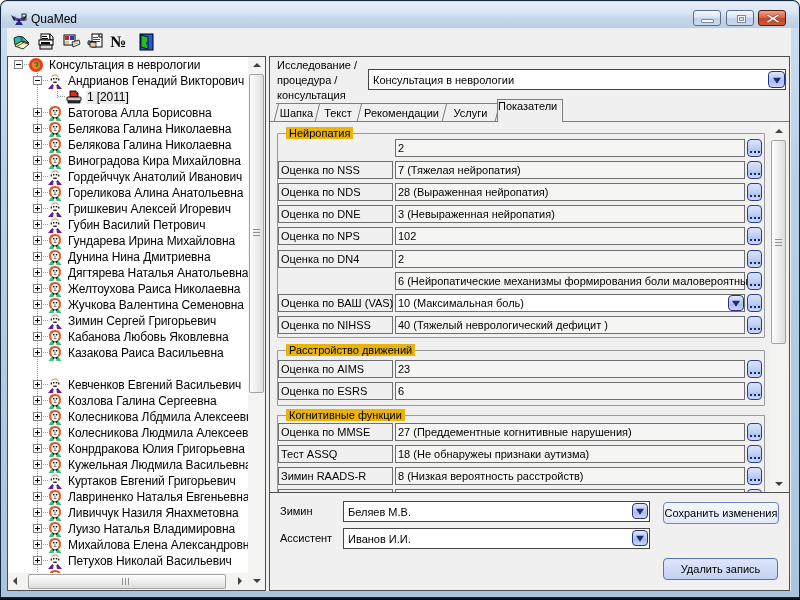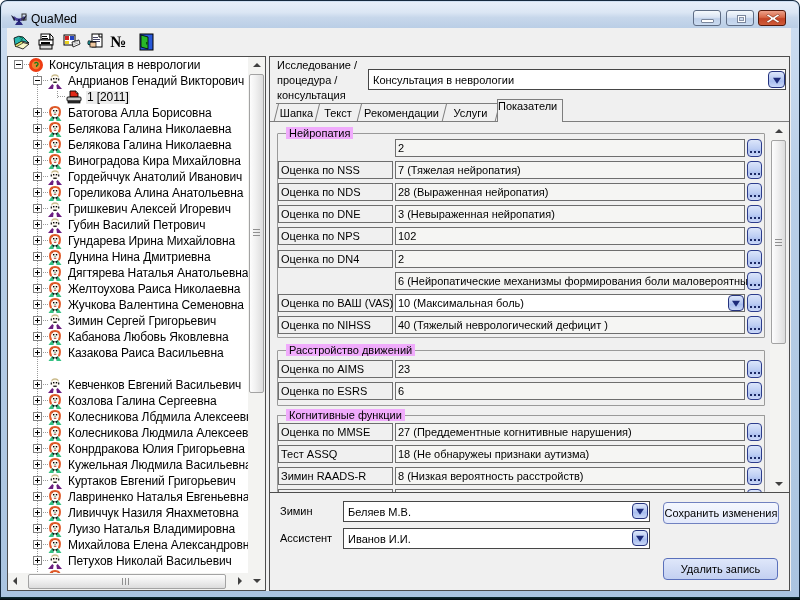--- a/index.html
+++ b/index.html
@@ -52,21 +52,21 @@
 
 .tab { position:absolute; top:103px; height:19px; background:#f0f0f0; border-top:1px solid #7d7d7d; font-size:11px; }
 .tab span { position:absolute; width:100%; text-align:center; top:2.5px; }
 .tabsep { position:absolute; top:103px; height:18px; width:1px; background:#7d7d7d; transform:skewX(-14deg); }
 #tabline { position:absolute; left:270px; top:121px; width:519px; height:1px; background:#7d7d7d; }
 #activetab { position:absolute; left:497px; top:99px; width:66px; height:23px; background:#f0f0f0;
   border:1px solid #7d7d7d; border-bottom:none; z-index:5; font-size:11px; }
 #activetab span { position:absolute; width:100%; text-align:left; top:0; }
 
 .gbox { position:absolute; border:1px solid #9a9a9a; border-radius:1px; }
-.gbox-lbl { position:absolute; font-size:11px; background:#f0abfc; padding:0 3px; white-space:nowrap; }
+.gbox-lbl { position:absolute; font-size:11px; background:#eab308; padding:0 3px; white-space:nowrap; }
 
 .fl { position:absolute; left:278px; width:115px; height:18px; border:1px solid #6e6e6e; background:#f0f0f0;
   font-size:11px; line-height:16px; padding-left:2px; white-space:nowrap; overflow:visible; }
 .fv { position:absolute; left:395px; width:350px; height:18px; border:1px solid #6e6e6e; background:#f5f5f3;
   font-size:11px; line-height:16px; padding-left:2px; white-space:nowrap; overflow:visible; }
 .fv.white { background:#fff; }
 .fbtn { position:absolute; left:747px; width:15px; height:18px; border:1px solid #2c3c8c; border-radius:4px;
   background:linear-gradient(180deg,#dbe5fa 0%,#bccDf3 55%,#b0c3f0 65%,#ccd9f8 100%); }
 .fbtn .d { position:absolute; bottom:3px; width:2px; height:2px; background:#1c2a66; }
 

